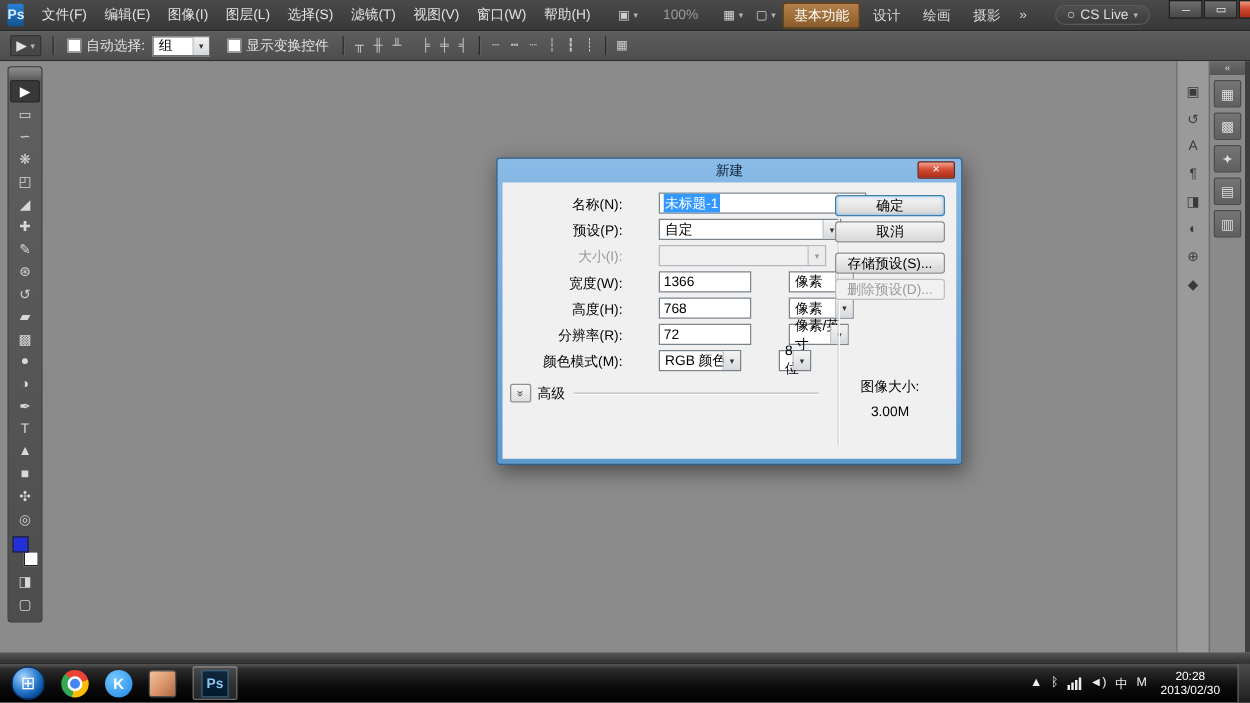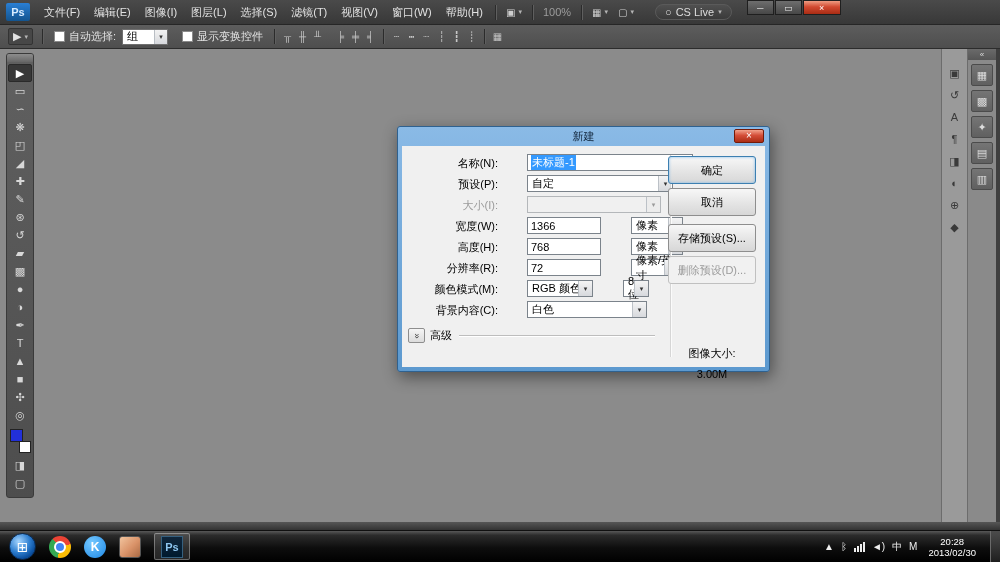--- a/index.html
+++ b/index.html
@@ -110,21 +110,21 @@
   .adv { display:flex; align-items:center; margin-top:10px; padding-right:110px; }
   .adv-btn { width:17px; height:15px; border:1px solid #8e8e8e; border-radius:2px;
     background:linear-gradient(#f5f5f5,#dcdcdc); display:flex; align-items:center;
     justify-content:center; margin-right:5px; }
   .adv-btn span { display:inline-block; transform:rotate(90deg); font-size:9px; color:#333; }
   .adv-line { flex:1; height:1px; background:#bdbdbd; box-shadow:0 1px 0 #fff; margin-left:7px; }
   .dialog-vsep { position:absolute; left:272px; top:28px; bottom:14px; width:1px;
     background:#d6d6d6; box-shadow:1px 0 0 #fbfbfb; }
   .dialog-right { position:absolute; top:29px; right:10px; width:94px;
     display:flex; flex-direction:column; align-items:center; }
-  .wbtn { width:88px; height:28px; border:1px solid #8e8e8e; border-radius:3px;
+  .wbtn { width:88px; height:17px; border:1px solid #8e8e8e; border-radius:3px;
     background:linear-gradient(#f7f7f7,#e3e3e3 60%,#d7d7d7); display:flex;
     align-items:center; justify-content:center; }
   .wbtn.primary { border-color:#3c7fb1; box-shadow:0 0 3px #7ab8e8 inset; margin-bottom:4px; }
   .wbtn.gap8 { margin-top:8px; }
   .wbtn.gap4 { margin-top:4px; }
   .wbtn.disabled { color:#9b9b9b; border-color:#c0c0c0; background:#f1f1f1; }
   .imgsize { margin-top:62px; text-align:center; }
   .imgsize-val { margin-top:7px; }
 
   
@@ -181,20 +181,27 @@
     <div class="zoom-level">100%</div>
     <div class="vsep"></div>
     <div class="abtn">
       <span class="gl">▦</span>
       <span class="caret">▾</span>
     </div>
     <div class="abtn">
       <span class="gl">▢</span>
       <span class="caret">▾</span>
     </div>
+    <div class="workspaces">
+      <div class="ws active">基本功能</div>
+      <div class="ws">设计</div>
+      <div class="ws">绘画</div>
+      <div class="ws">摄影</div>
+      <div class="ws-more">»</div>
+    </div>
     <div class="cslive">
       <span>○</span>
       <span>CS Live</span>
       <span class="caret">▾</span>
     </div>
     <div class="winbtns">
       <div class="wb">─</div>
       <div class="wb">▭</div>
       <div class="wb close">×</div>
     </div>
@@ -410,29 +417,20 @@
             </span>
         </div>
         <div class="combo ml6" style="width:26px">
           <span>8 位</span>
           <span class="arrow">
               <i>▾</i>
             </span>
         </div>
       </div>
 
-      <div class="drow">
-        <div class="dlabel">背景内容(C):</div>
-        <div class="combo" style="width:120px">
-          <span>白色</span>
-          <span class="arrow">
-              <i>▾</i>
-            </span>
-        </div>
-      </div>
 
       <div class="adv">
         <div class="adv-btn">
           <span>»</span>
         </div>
         <span>高级</span>
         <div class="adv-line"></div>
       </div>
 
     </div>

